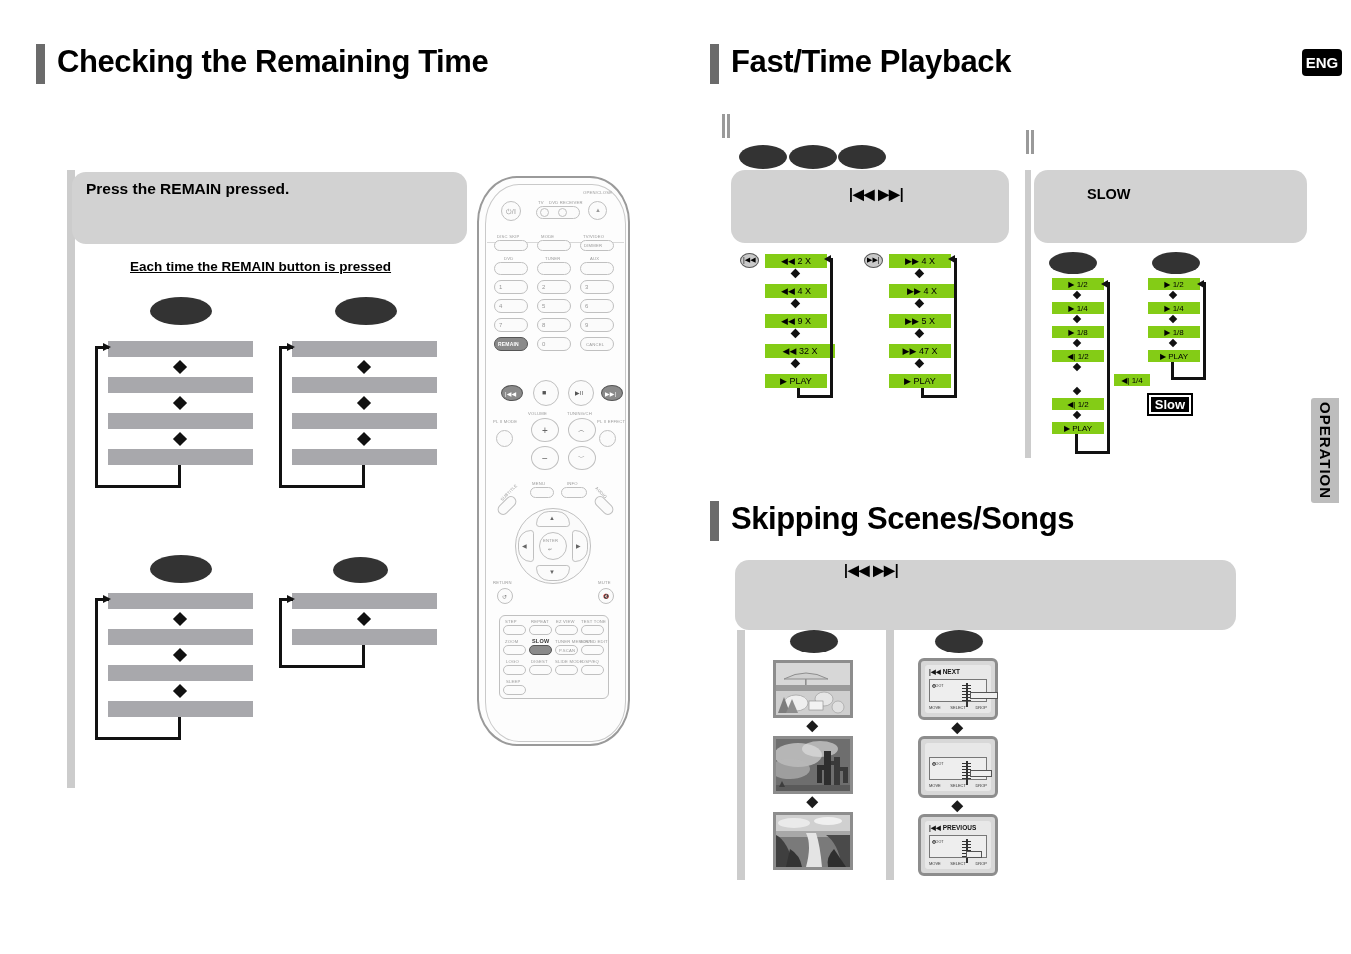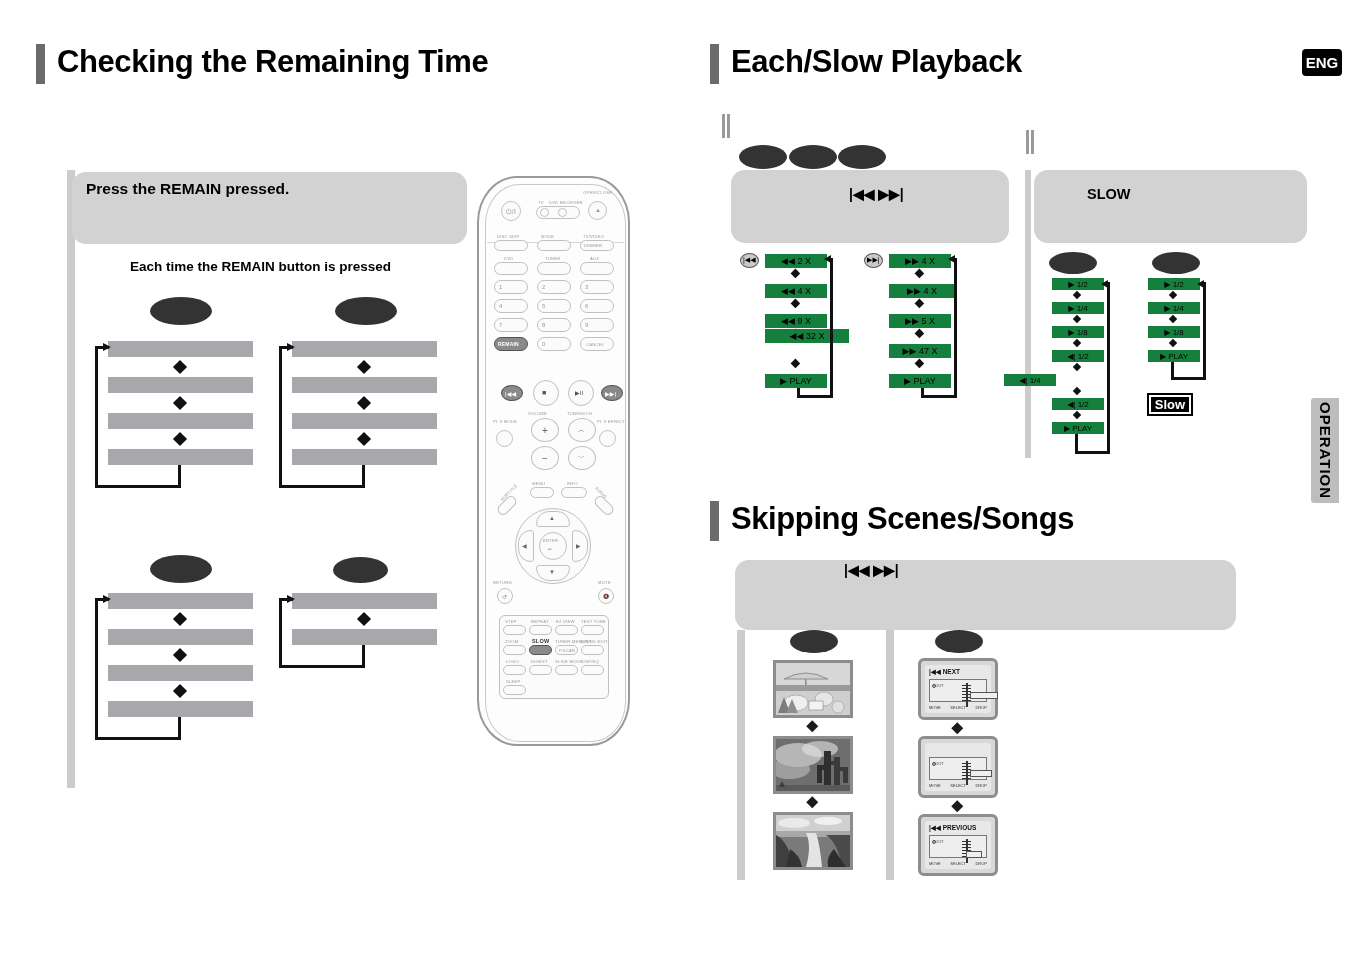--- a/index.html
+++ b/index.html
@@ -20,21 +20,21 @@
   .dbl-mark { width:9px; height:24px; position:absolute; }
   .dbl-mark i { position:absolute; top:0; width:3px; height:24px; background:#9a9a9a; display:block; }
   .dbl-mark i.a { left:0; }
   .dbl-mark i.b { left:5px; }
 
   .ellipse { background:#333333; border-radius:50%; }
 
   .panel-round { background:#d2d2d2; border-radius:14px; }
 
   .step-bar { background:#a8a8ac; }
-  .step-bar-sm { background:#15803d; font-size:9px; color:#000; display:flex; align-items:center; }
+  .step-bar-sm { background:#84cc16; font-size:9px; color:#000; display:flex; align-items:center; }
 
   
   .dmd { position:absolute; width:0;height:0; }
   .dmd::before{
     content:""; position:absolute; left:0; top:0;
     width:10px;height:10px;background:#111;
     transform:rotate(45deg);
   }
 
   .note-badge {
@@ -112,21 +112,21 @@
 <body>
 
 <div class="abs title-bar" style="left:36px; top:44px; width:9px; height:40px;"></div>
 <div class="abs sec-title" style="left:57px; top:44px;">Checking the Remaining Time</div>
 
 <div class="abs" style="left:67px; top:170px; width:8px; height:618px; background:#cccccc;"></div>
 
 <div class="abs panel-round" style="left:72px; top:172px; width:395px; height:72px;"></div>
 <div class="abs" style="left:86px; top:180px; font-size:15.5px; font-weight:bold;">Press the REMAIN pressed.</div>
 
-<div class="abs" style="left:130px; top:259px; font-size:13.5px; font-weight:bold;">Each time the REMAIN button is pressed</div>
+<div class="abs" style="left:130px; top:259px; font-size:13.5px; font-weight:bold;text-decoration:underline;">Each time the REMAIN button is pressed</div>
 
 <div class="abs ellipse" style="left:150px; top:297px; width:62px; height:28px;"></div>
 <div class="abs step-bar" style="left:108px; top:341px; width:145px; height:16px;"></div>
 <div class="abs dmd" style="left:175px; top:362px;"></div>
 <div class="abs step-bar" style="left:108px; top:377px; width:145px; height:16px;"></div>
 <div class="abs dmd" style="left:175px; top:398px;"></div>
 <div class="abs step-bar" style="left:108px; top:413px; width:145px; height:16px;"></div>
 <div class="abs dmd" style="left:175px; top:434px;"></div>
 <div class="abs step-bar" style="left:108px; top:449px; width:145px; height:16px;"></div>
 
@@ -319,21 +319,21 @@
   <div class="rlabel" style="left:76px; top:481px;">SLIDE MODE</div>
   <div class="rbtn" style="left:76px; top:487px; width:23px; height:10px;"></div>
   <div class="rlabel" style="left:103px; top:481px;">DSP/EQ</div>
   <div class="rbtn" style="left:102px; top:487px; width:23px; height:10px;"></div>
 
   <div class="rlabel" style="left:27px; top:501px;">SLEEP</div>
   <div class="rbtn" style="left:24px; top:507px; width:23px; height:10px;"></div>
 </div>
 
 <div class="abs title-bar" style="left:710px; top:44px; width:9px; height:40px;"></div>
-<div class="abs sec-title" style="left:731px; top:44px;">Each/Slow Playback</div>
+<div class="abs sec-title" style="left:731px; top:44px;">Fast/Time Playback</div>
 
 <div class="dbl-mark" style="left:722px; top:114px;">
   <i class="a"></i>
     <i class="b"></i>
 </div>
 <div class="dbl-mark" style="left:1026px; top:130px;">
   <i class="a"></i>
     <i class="b"></i>
 </div>
 
@@ -351,21 +351,21 @@
 
 <div class="abs rbtn round dark" style="position:absolute; left:740px; top:253px; width:19px; height:15px; border:1.5px solid #555; border-radius:50%; background:#c9c9c9;"></div>
 <div class="abs" style="left:743px; top:256px; font-size:7px;">|◀◀</div>
 
 <div class="abs step-bar-sm" style="left:765px; top:254px; width:62px; height:14px; justify-content:center;">◀◀  2 X</div>
 <div class="abs dmd" style="left:792px; top:270px; transform:scale(.68);"></div>
 <div class="abs step-bar-sm" style="left:765px; top:284px; width:62px; height:14px; justify-content:center;">◀◀  4 X</div>
 <div class="abs dmd" style="left:792px; top:300px; transform:scale(.68);"></div>
 <div class="abs step-bar-sm" style="left:765px; top:314px; width:62px; height:14px; justify-content:center;">◀◀  9 X</div>
 <div class="abs dmd" style="left:792px; top:330px; transform:scale(.68);"></div>
-<div class="abs step-bar-sm" style="left:765px; top:329px; width:84px; height:14px; justify-content:center;">◀◀  32 X</div>
+<div class="abs step-bar-sm" style="left:765px; top:344px; width:70px; height:14px; justify-content:center;">◀◀  32 X</div>
 <div class="abs dmd" style="left:792px; top:360px; transform:scale(.68);"></div>
 <div class="abs step-bar-sm" style="left:765px; top:374px; width:62px; height:14px; justify-content:center;">▶   PLAY</div>
 <div class="abs" style="left:830px; top:258px; width:3px; height:140px; background:#111;"></div>
 <div class="abs" style="left:797px; top:395px; width:36px; height:3px; background:#111;"></div>
 <div class="abs" style="left:797px; top:388px; width:3px; height:10px; background:#111;"></div>
 <div class="abs" style="left:824px; top:255px; width:0;height:0;border-right:7px solid #111;border-top:4px solid transparent;border-bottom:4px solid transparent;"></div>
 
 <div class="abs" style="left:864px; top:253px; width:19px; height:15px; border:1.5px solid #555; border-radius:50%; background:#c9c9c9;"></div>
 <div class="abs" style="left:867px; top:256px; font-size:7px;">▶▶|</div>
 
@@ -385,21 +385,21 @@
 
 <div class="abs ellipse" style="left:1049px; top:252px; width:48px; height:22px;"></div>
 <div class="abs step-bar-sm" style="left:1052px; top:278px; width:52px; height:12px; justify-content:center; font-size:8px;">▶  1/2</div>
 <div class="abs dmd" style="left:1074px; top:292px; transform:scale(.6);"></div>
 <div class="abs step-bar-sm" style="left:1052px; top:302px; width:52px; height:12px; justify-content:center; font-size:8px;">▶  1/4</div>
 <div class="abs dmd" style="left:1074px; top:316px; transform:scale(.6);"></div>
 <div class="abs step-bar-sm" style="left:1052px; top:326px; width:52px; height:12px; justify-content:center; font-size:8px;">▶  1/8</div>
 <div class="abs dmd" style="left:1074px; top:340px; transform:scale(.6);"></div>
 <div class="abs step-bar-sm" style="left:1052px; top:350px; width:52px; height:12px; justify-content:center; font-size:8px;">◀|  1/2</div>
 <div class="abs dmd" style="left:1074px; top:364px; transform:scale(.6);"></div>
-<div class="abs step-bar-sm" style="left:1004px; top:374px; width:52px; height:12px; justify-content:center; font-size:8px;">◀|  1/4</div>
+<div class="abs step-bar-sm" style="left:1114px; top:374px; width:36px; height:12px; justify-content:center; font-size:8px;">◀|  1/4</div>
 <div class="abs dmd" style="left:1074px; top:388px; transform:scale(.6);"></div>
 <div class="abs step-bar-sm" style="left:1052px; top:398px; width:52px; height:12px; justify-content:center; font-size:8px;">◀|  1/2</div>
 <div class="abs dmd" style="left:1074px; top:412px; transform:scale(.6);"></div>
 <div class="abs step-bar-sm" style="left:1052px; top:422px; width:52px; height:12px; justify-content:center; font-size:8px;">▶  PLAY</div>
 <div class="abs" style="left:1107px; top:282px; width:3px; height:172px; background:#111;"></div>
 <div class="abs" style="left:1075px; top:451px; width:35px; height:3px; background:#111;"></div>
 <div class="abs" style="left:1075px; top:434px; width:3px; height:20px; background:#111;"></div>
 <div class="abs" style="left:1101px; top:280px; width:0;height:0;border-right:7px solid #111;border-top:4px solid transparent;border-bottom:4px solid transparent;"></div>
 
 <div class="abs ellipse" style="left:1152px; top:252px; width:48px; height:22px;"></div>

